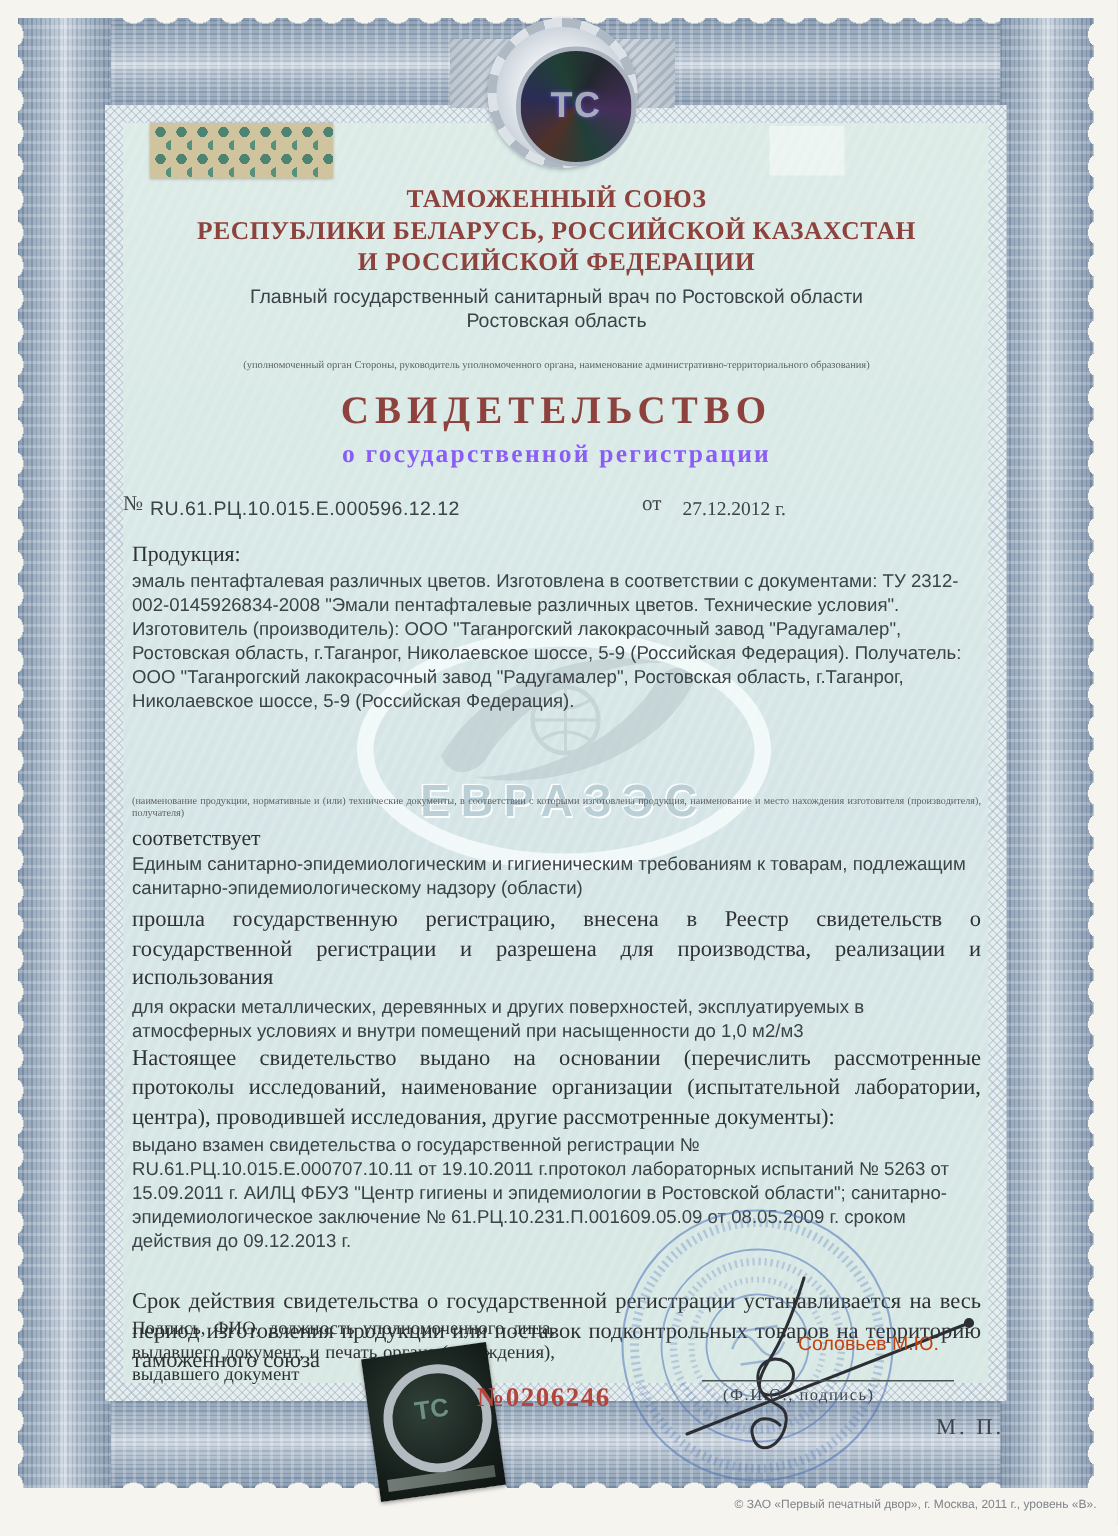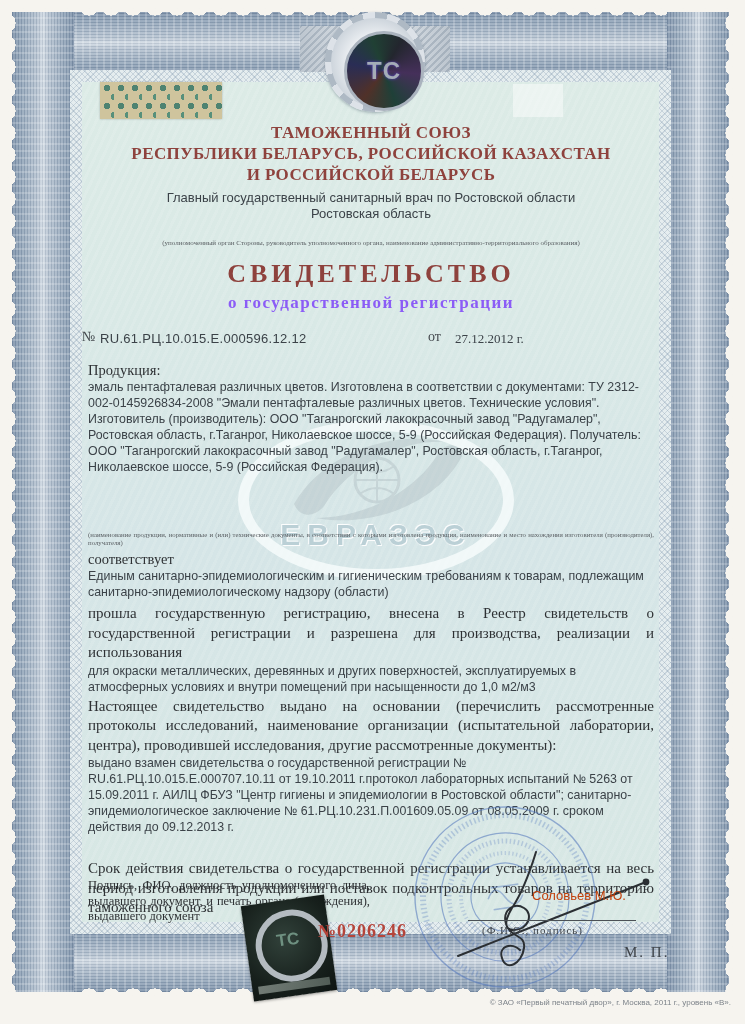--- a/index.html
+++ b/index.html
@@ -144,21 +144,21 @@
         <circle cx="101" cy="54" r="22" fill="none" stroke="#97a4ab" stroke-width="3"></circle>
         <path d="M79,54 H123 M101,32 V76 M84,40 C94,48 108,48 118,40 M84,68 C94,60 108,60 118,68" stroke="#97a4ab" stroke-width="2" fill="none"></path>
       </g>
     </svg>
     <div class="wm-text">ЕВРАЗЭС</div>
   </div>
 
   <div class="top-col">
     <div class="hl">ТАМОЖЕННЫЙ СОЮЗ</div>
     <div class="hl">РЕСПУБЛИКИ БЕЛАРУСЬ, РОССИЙСКОЙ КАЗАХСТАН</div>
-    <div class="hl">И РОССИЙСКОЙ БЕЛАРУСЬ</div>
+    <div class="hl">И РОССИЙСКОЙ ФЕДЕРАЦИИ</div>
     <div class="org-wrap">
       <div class="org">Главный государственный санитарный врач по Ростовской области</div>
       <div class="org">Ростовская область</div>
     </div>
     <div class="cap cap1">(уполномоченный орган Стороны, руководитель уполномоченного органа, наименование административно-территориального образования)</div>
     <div class="title-main">СВИДЕТЕЛЬСТВО</div>
     <div class="title-sub">о государственной регистрации</div>
     <div class="num-row">
       <span class="num-sign">№</span>
       <span class="num-val">RU.61.РЦ.10.015.Е.000596.12.12</span>

